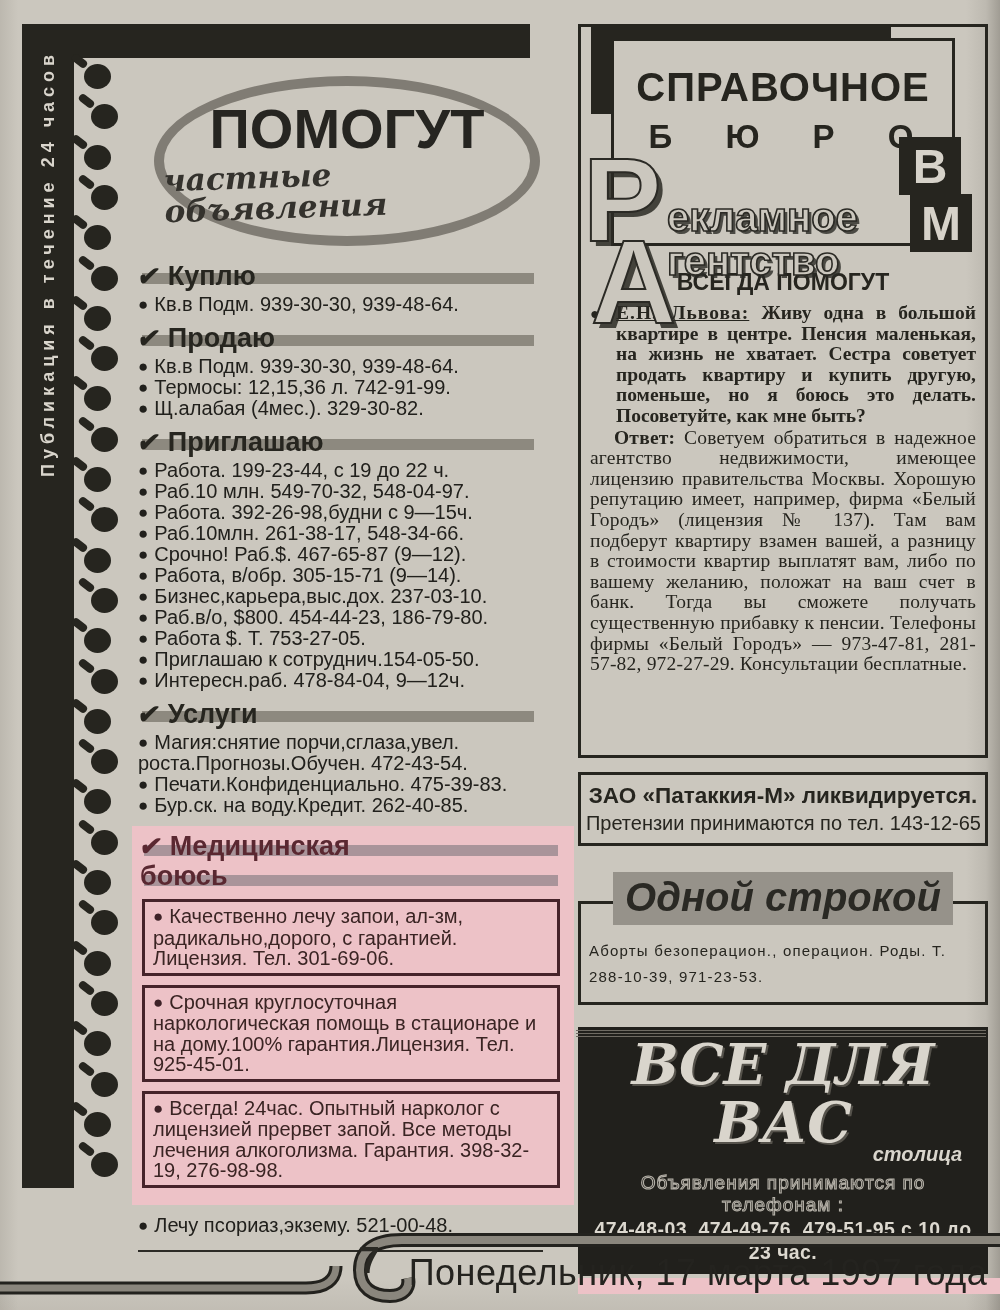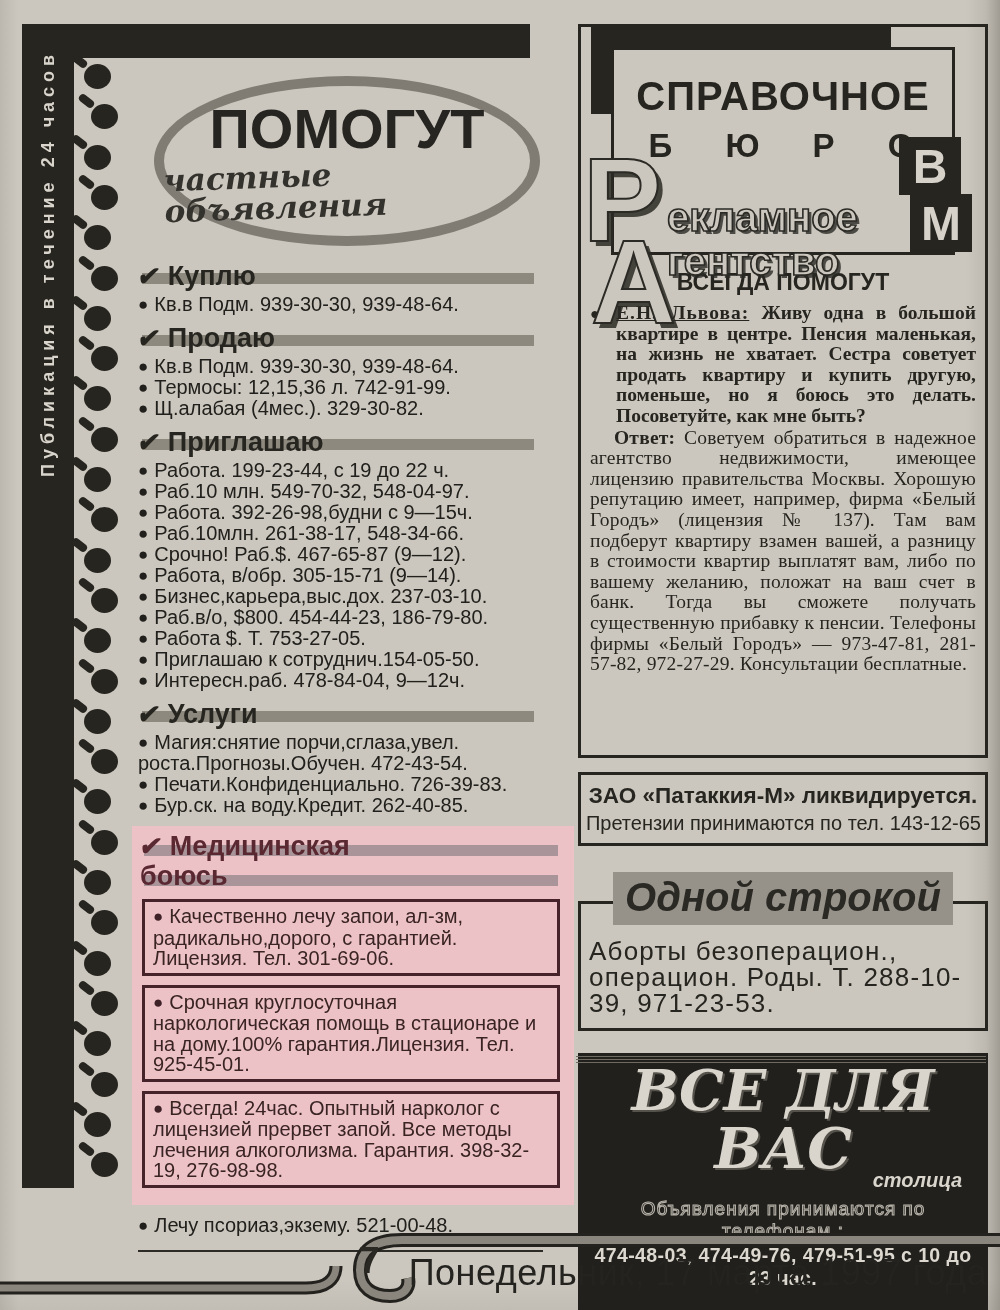--- a/index.html
+++ b/index.html
@@ -47,21 +47,21 @@
   .med-box{border:3px solid var(--box_maroon);margin:9px 6px 9px 2px;padding:4px 8px;
     font-size:20px;line-height:20.5px;color:#3a2423;}
   .med-box .blt{color:#3e2228;}
   .item.after{margin-top:10px;}
   .thin-rule{margin:14px 0 0 0;width:405px;border-top:2px solid #2c2b26;}
   
   .right-col{position:absolute;left:578px;top:24px;width:410px;}
   .ref-frame{position:relative;height:734px;border:3px solid var(--ink);box-sizing:border-box;}
   .deco-bar{position:absolute;left:10px;top:-1px;width:300px;height:30px;background:var(--ink);}
   .deco-stub{position:absolute;left:10px;top:-1px;width:44px;height:88px;background:var(--ink);}
-  .inner-box{position:absolute;left:30px;top:20px;right:30px;height:202px;border:3px solid var(--ink);
+  .inner-box{position:absolute;left:30px;top:11px;right:30px;height:202px;border:3px solid var(--ink);
     background:var(--paper);}
   .sb1{margin-top:24px;text-align:center;font-weight:bold;font-size:40px;letter-spacing:1px;}
   .sb2{text-align:center;font-weight:bold;font-size:33px;letter-spacing:22px;margin-top:8px;text-indent:18px;}
   .outline-txt{color:var(--paper);-webkit-text-stroke:2px #2b2a25;text-shadow:5px 5px 0 rgba(43,42,37,.85);}
   .big-letter{position:absolute;font-weight:bold;font-size:118px;line-height:1;z-index:2;}
   .big-r{left:2px;top:114px;}
   .big-a{left:10px;top:196px;}
   .ag-words{position:absolute;left:86px;top:168px;z-index:2;font-weight:bold;font-size:40px;line-height:44px;
     color:var(--paper);-webkit-text-stroke:1.6px #2b2a25;text-shadow:3px 3px 0 rgba(43,42,37,.8);}
   .vm{position:absolute;right:24px;top:110px;z-index:3;display:flex;flex-direction:column;}
@@ -77,22 +77,22 @@
   .answer{font-family:"Liberation Serif",serif;font-size:19.5px;line-height:20.6px;text-align:justify;
     letter-spacing:.2px;margin-top:1px;text-indent:24px;}
   .a-lead{font-weight:bold;}
   .liq-box{margin-top:14px;border:3px solid var(--ink);padding:8px 4px;text-align:center;overflow:hidden;}
   .liq1{font-weight:bold;font-size:22.5px;white-space:nowrap;}
   .liq2{font-size:20px;margin-top:3px;white-space:nowrap;text-align:right;}
   .oneline{margin-top:26px;position:relative;}
   .ol-band{position:relative;z-index:2;margin:0 auto;width:340px;background:#96928a;text-align:center;
     padding:3px 0 5px 0;font-style:italic;font-weight:bold;font-size:40px;color:#2a2924;}
   .ol-box{border:3px solid var(--ink);margin-top:-24px;padding:34px 8px 12px 8px;}
-  .ol-text{font-size:26px;line-height:26px;letter-spacing:1.2px;}
-  .vdv{margin-top:22px;background:#21201c;padding:8px 6px 27px 6px;position:relative;}
+  .ol-text{font-size:15px;line-height:26px;letter-spacing:1.2px;}
+  .vdv{margin-top:22px;background:#21201c;padding:8px 6px 10px 6px;position:relative;}
   .vdv::before{content:"";position:absolute;left:-2px;top:2px;width:100%;height:8px;
     background:repeating-linear-gradient(0deg,#6f6b63 0 1px,transparent 1px 3px);}
   .vdv-title{font-family:"DejaVu Serif",serif;font-style:italic;font-weight:bold;font-size:56px;
     line-height:58px;text-align:center;color:#d9d5cc;text-shadow:2px 2px 0 #55524b;}
   .vdv-sub{text-align:right;font-style:italic;font-weight:bold;font-size:20px;color:#d9d5cc;
     padding-right:20px;margin-top:-8px;}
   .vdv-label{font-size:19px;letter-spacing:1px;color:#211f1b;-webkit-text-stroke:1.1px #b5b1a8;
     text-align:center;margin-top:6px;}
   .vdv-phones{font-weight:bold;font-size:19.5px;color:#dcd8cf;text-align:center;margin-top:2px;letter-spacing:.4px;}
   .vdv-med{position:relative;margin:4px 0 0 0;width:422px;background:var(--highlight_pink);padding:6px 0 10px 0;}
@@ -183,21 +183,21 @@
           <li class="item"><span class="blt">●</span><span>Приглашаю к сотруднич.154-05-50.</span></li>
           <li class="item"><span class="blt">●</span><span>Интересн.раб. 478-84-04, 9—12ч.</span></li>
         </ul>
     </section>
 
     <section>
       <h2 class="sec-head"><span class="check">✔</span><span class="ht">Услуги</span><span class="band"></span></h2>
       <ul class="items">
 
           <li class="item"><span class="blt">●</span><span>Магия:снятие порчи,сглаза,увел. роста.Прогнозы.Обучен. 472-43-54.</span></li>
-          <li class="item"><span class="blt">●</span><span>Печати.Конфиденциально. 726-39-83.</span></li>
+          <li class="item"><span class="blt">●</span><span>Печати.Конфиденциально. 475-39-83.</span></li>
           <li class="item"><span class="blt">●</span><span>Бур.ск. на воду.Кредит. 262-40-85.</span></li>
         </ul>
     </section>
 
     <div class="med-region">
       <div class="sec-head med-head"><span class="check">✔</span><span class="ht">Медицинская</span><span class="band"></span></div>
       <div class="sec-head med-head"><span class="ht">боюсь</span><span class="band"></span></div>
       <div>
 
       <div class="med-box"><span class="blt">●</span><span>Качественно лечу запои, ал-зм, радикально,дорого, с гарантией. Лицензия. Тел. 301-69-06.</span></div>

